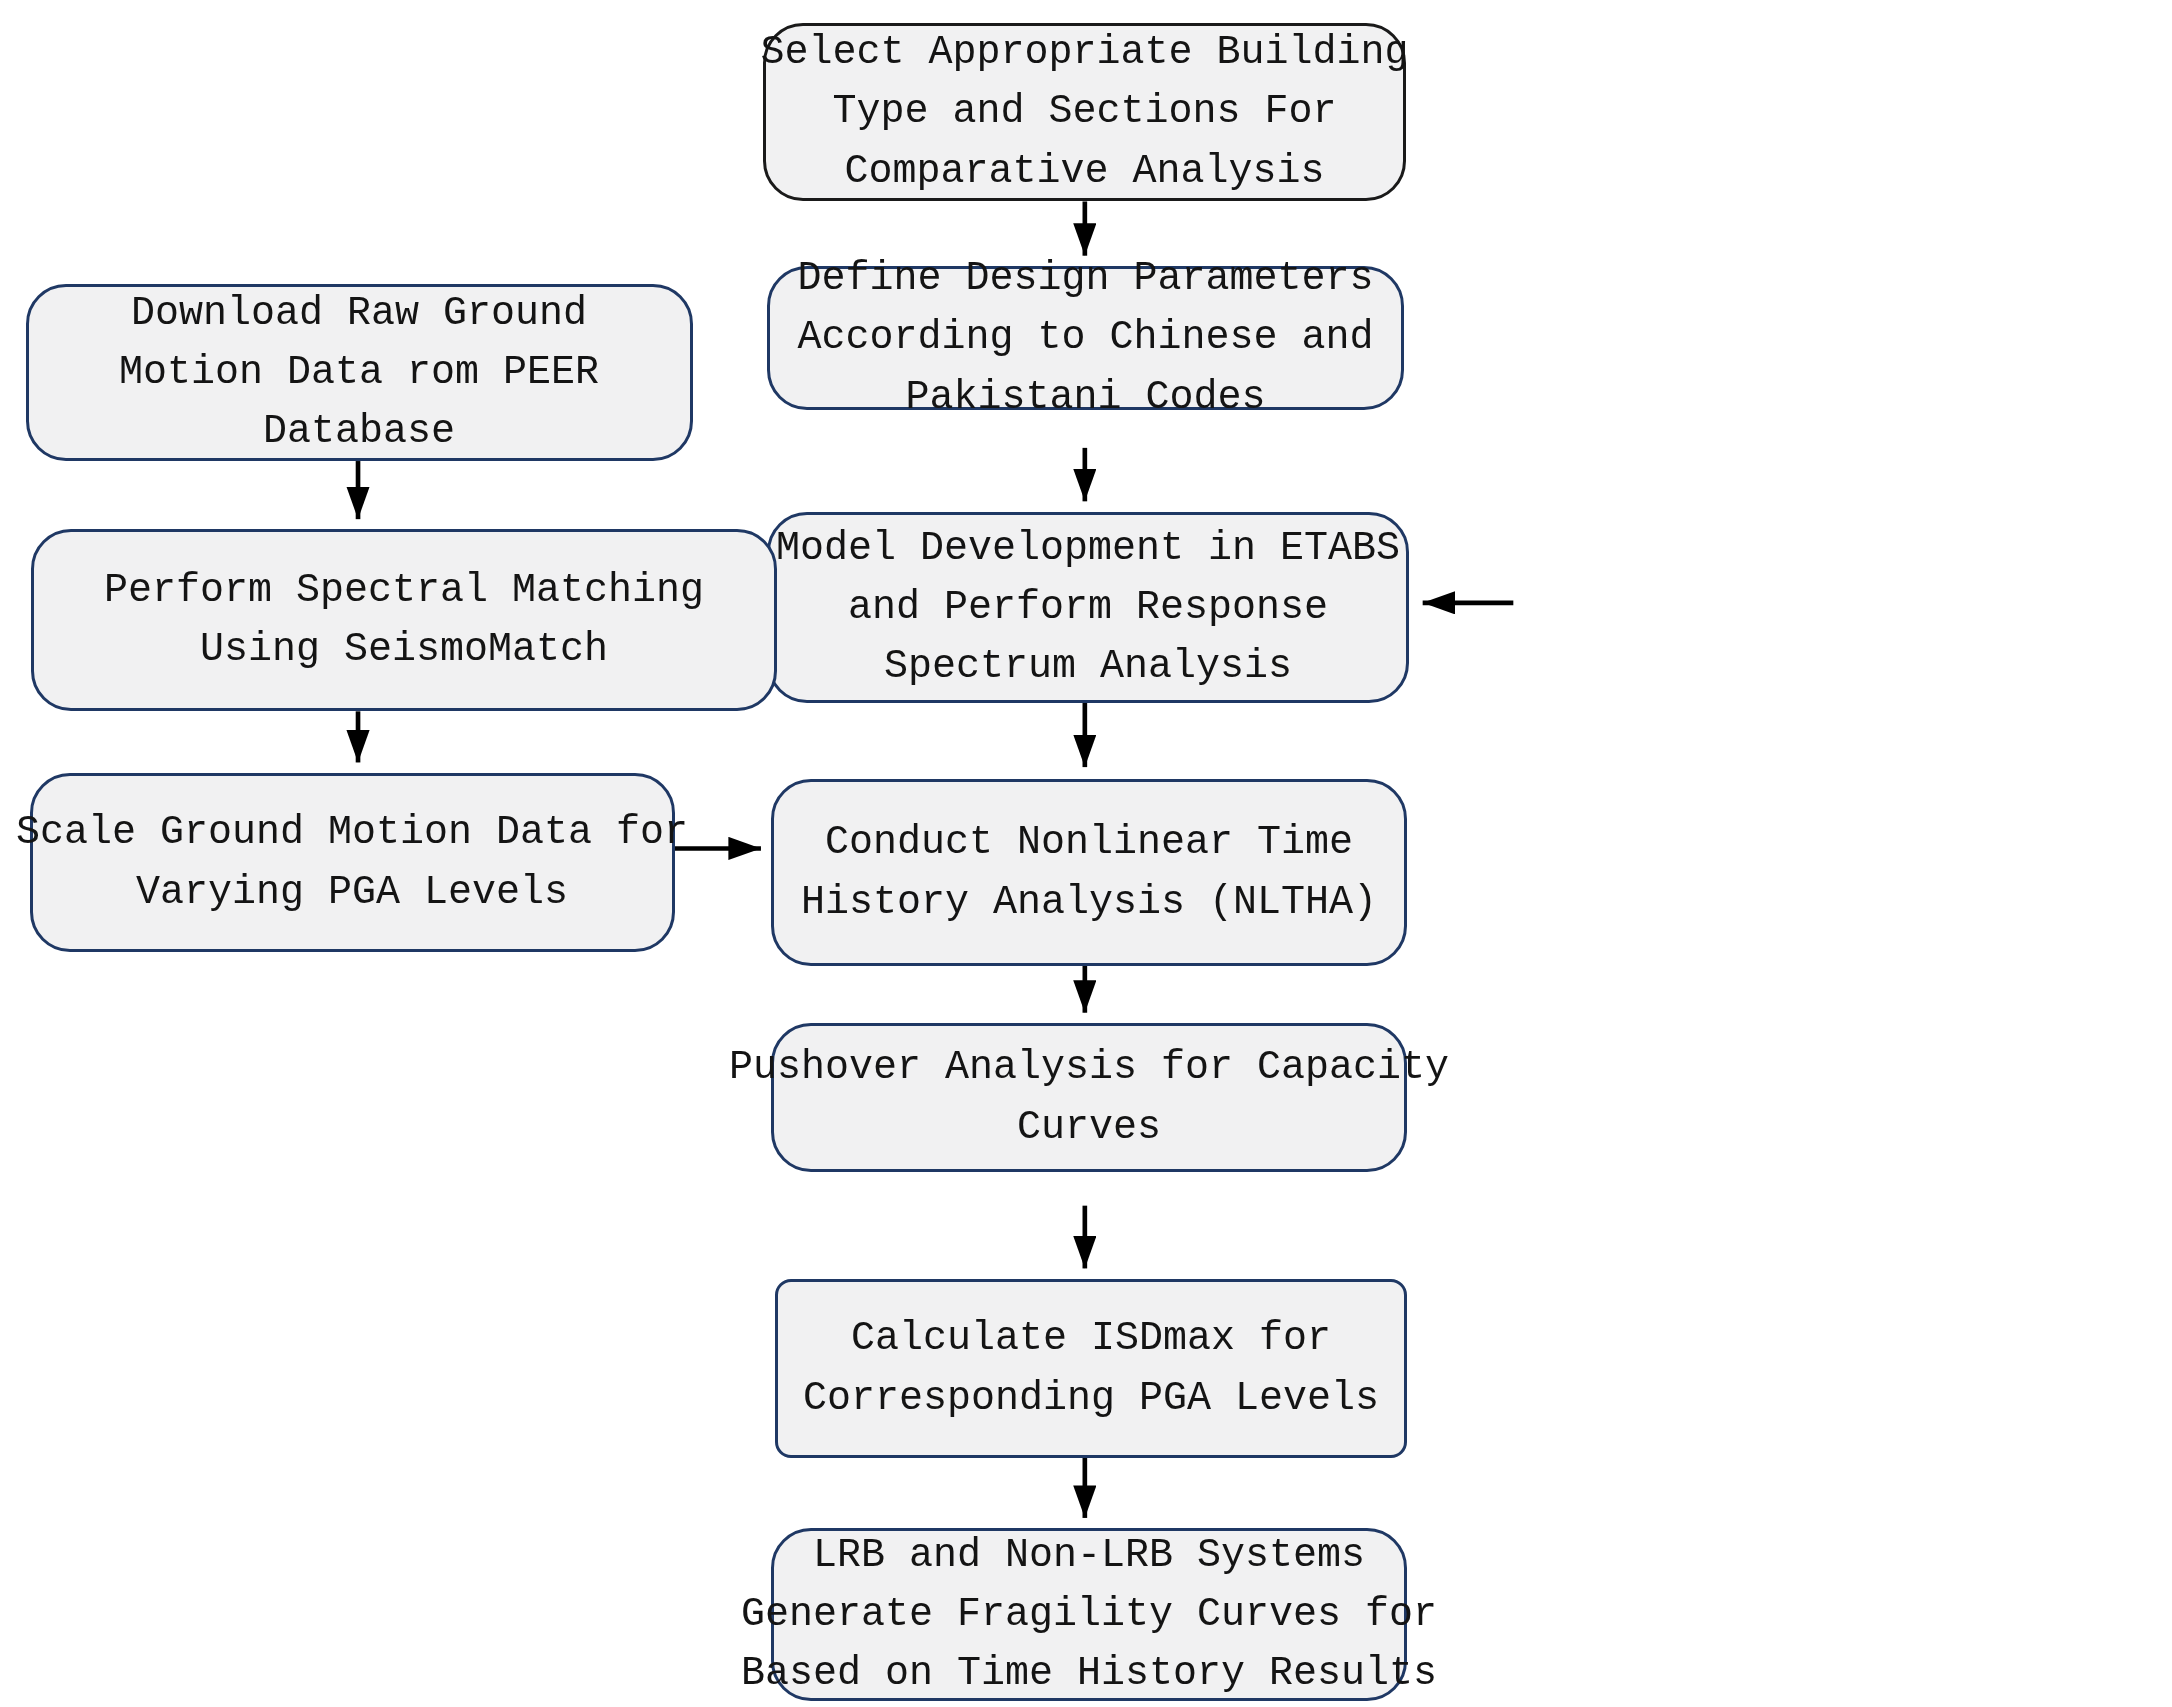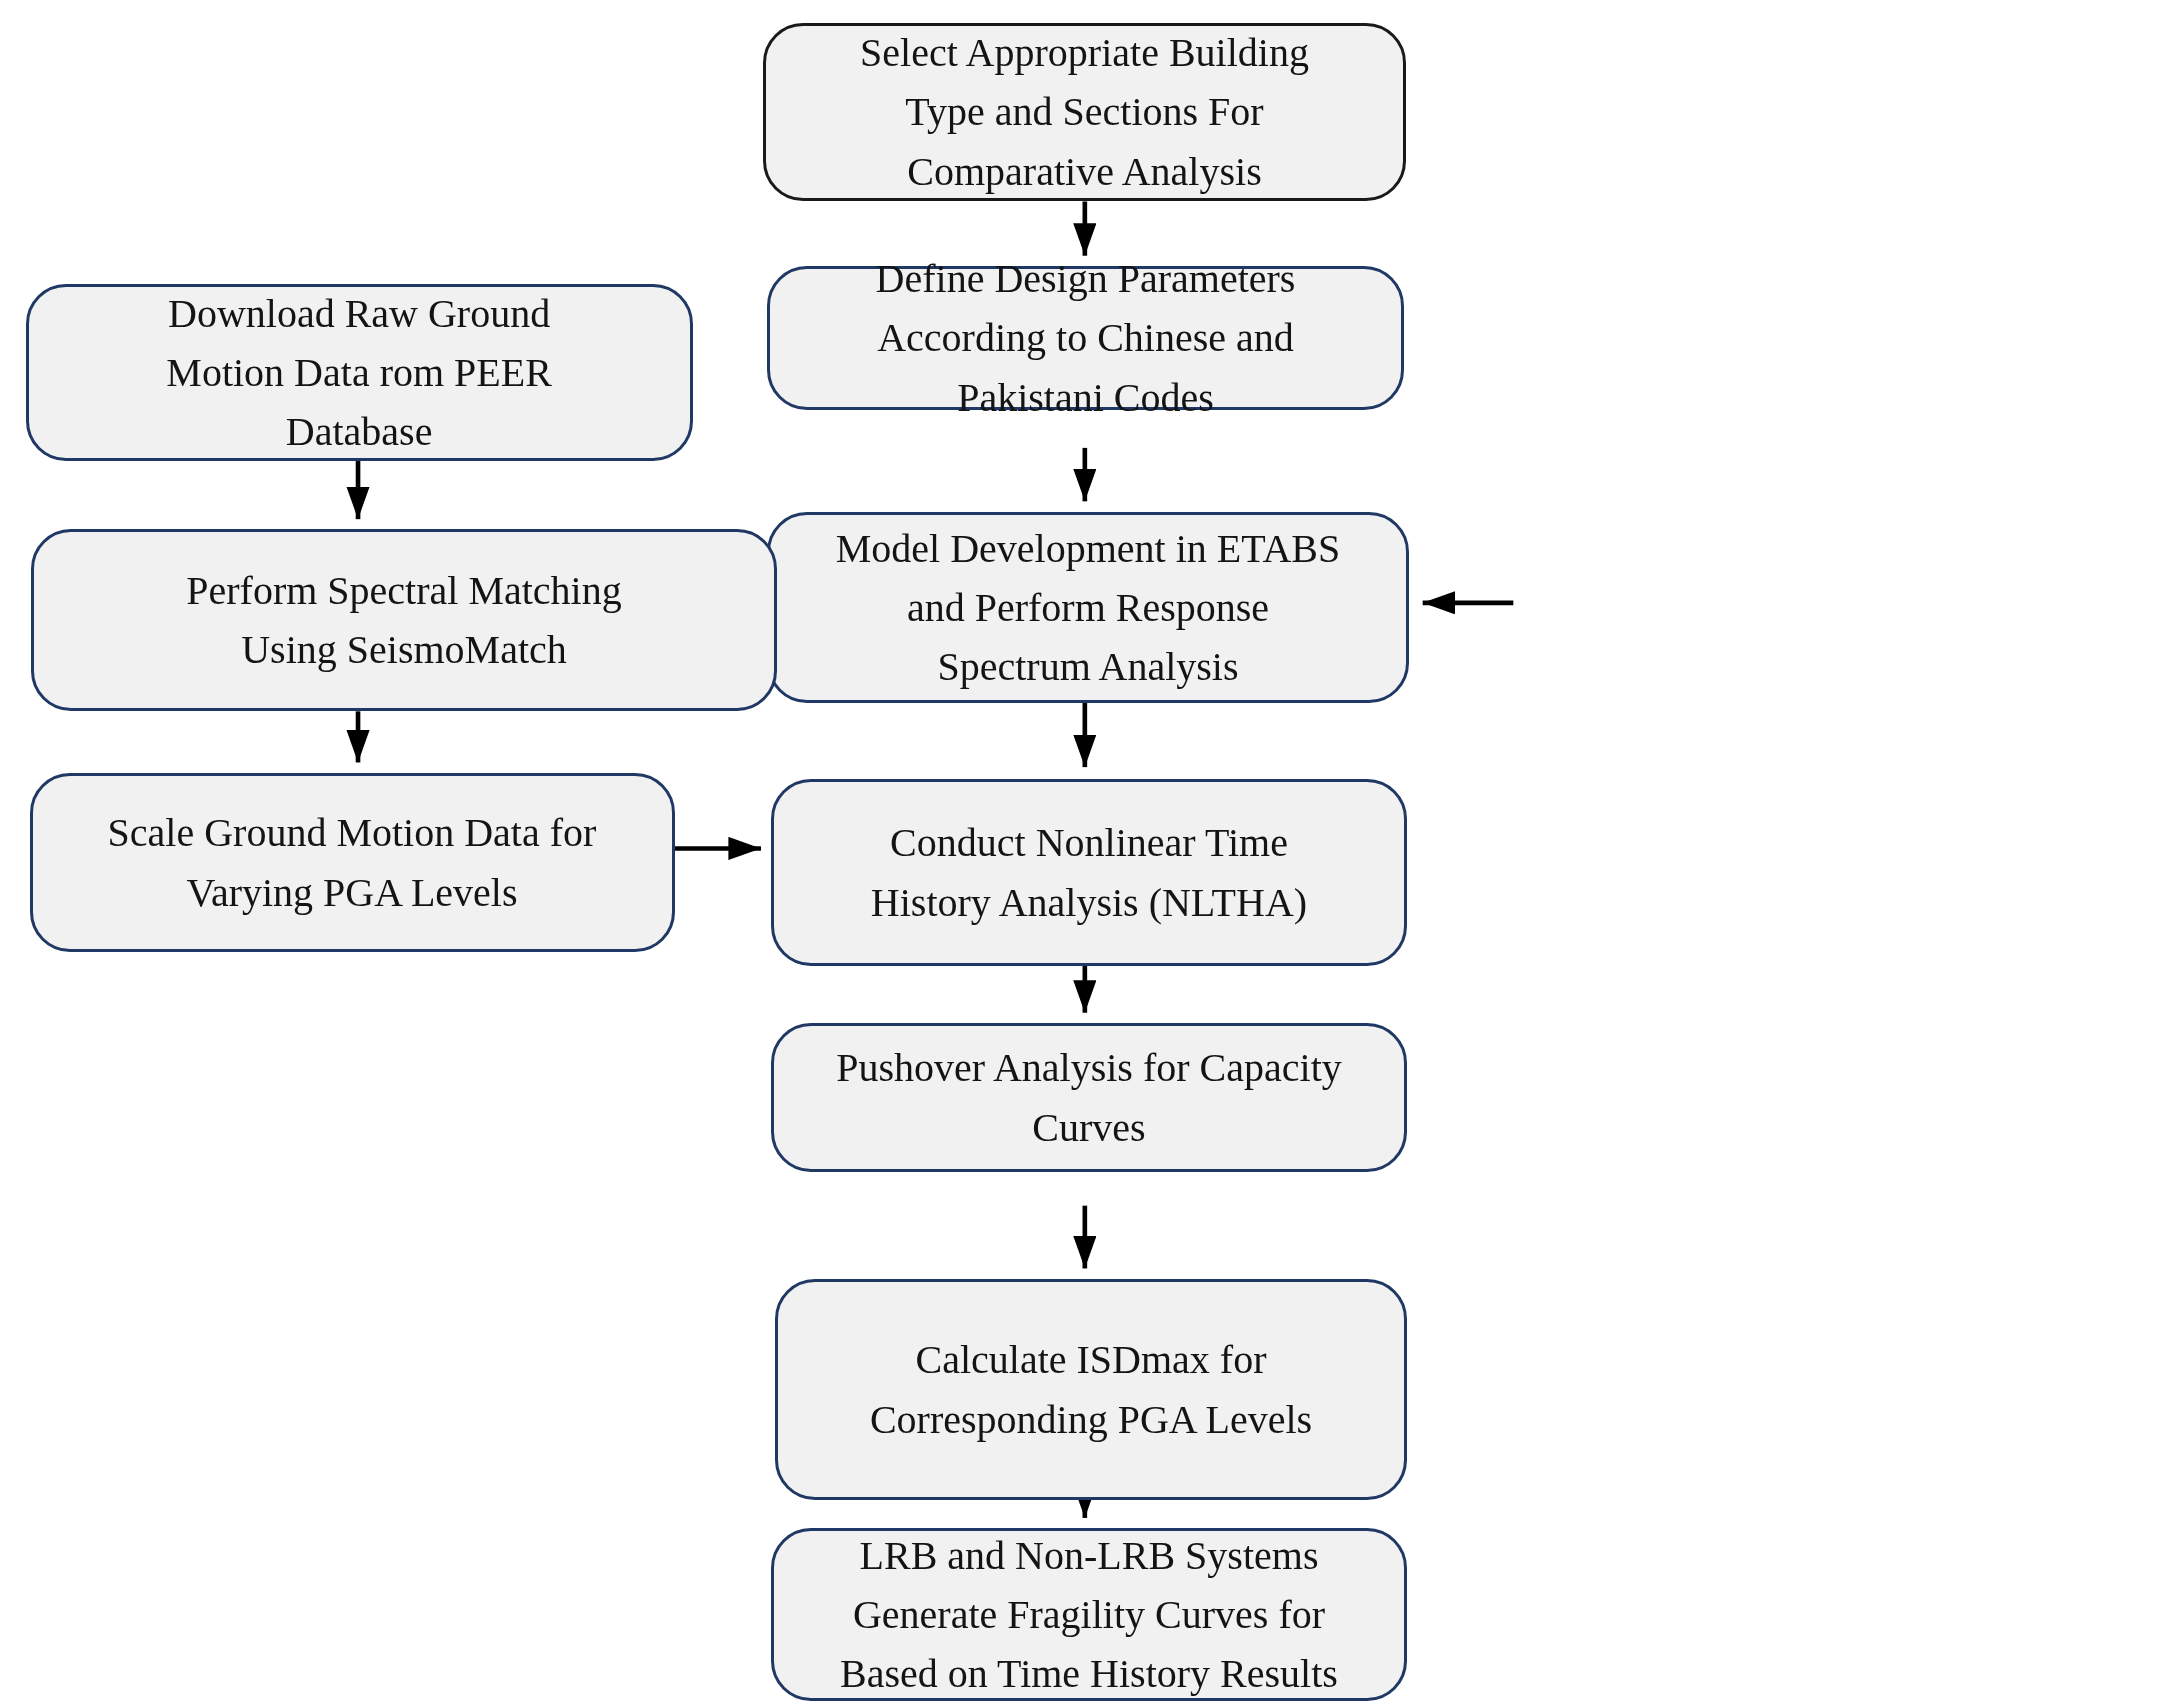--- a/index.html
+++ b/index.html
@@ -1,21 +1,21 @@
 <!DOCTYPE html>
 <html style="font-size:12.4px"><head>
 <meta charset="utf-8">
 <style>
   html, body { margin: 0; padding: 0; background: #ffffff; }
   #canvas {
     position: relative;
     width: 2172px;
     height: 1707px;
     background: #ffffff;
-    font-family: Liberation Serif, serif;
+    font-family: Liberation Mono, monospace;
     overflow: hidden;
   }
   .node {
     position: absolute;
     background: #f1f1f2;
     border: 3.9px solid #1f3864;
     border-radius: 40px;
     display: flex;
     flex-direction: column;
     align-items: center;
@@ -30,21 +30,21 @@
   .node .line { display: block; white-space: nowrap; }
   
   #node-select-building { border-color: #1a1a1a; }
 
   
   #node-select-building   { left: 763px;  top: 23px;   width: 643px; height: 178px; }
   #node-define-parameters { left: 767px;  top: 266px;  width: 637px; height: 144px; }
   #node-model-development { left: 767px;  top: 512px;  width: 642px; height: 191px; }
   #node-nltha             { left: 771px;  top: 779px; width: 636px; height: 187px; }
   #node-pushover          { left: 771px;  top: 1023px; width: 636px; height: 149px; }
-  #node-isdmax            { left: 775px; top: 1279px; width: 632px; height: 221px; }
+  #node-isdmax            { left: 775px; top: 1279px; width: 632px; height: 179px; border-radius: 16px; }
   #node-fragility         { left: 771px;  top: 1528px; width: 636px; height: 173px; }
   #node-download-data     { left: 25.6px;   top: 284px;  width: 667px; height: 177px; }
   #node-spectral-matching { left: 31px;   top: 529px;  width: 746px; height: 182px; }
   #node-scale-data        { left: 29.5px;   top: 773px;  width: 645px; height: 179px; }
   #node-lrb-integration   { left: 1514px; top: 515px;  width: 641px; height: 177px; }
 
   #arrow-layer {
     position: absolute;
     left: 0; top: 0;
     width: 2172px;

